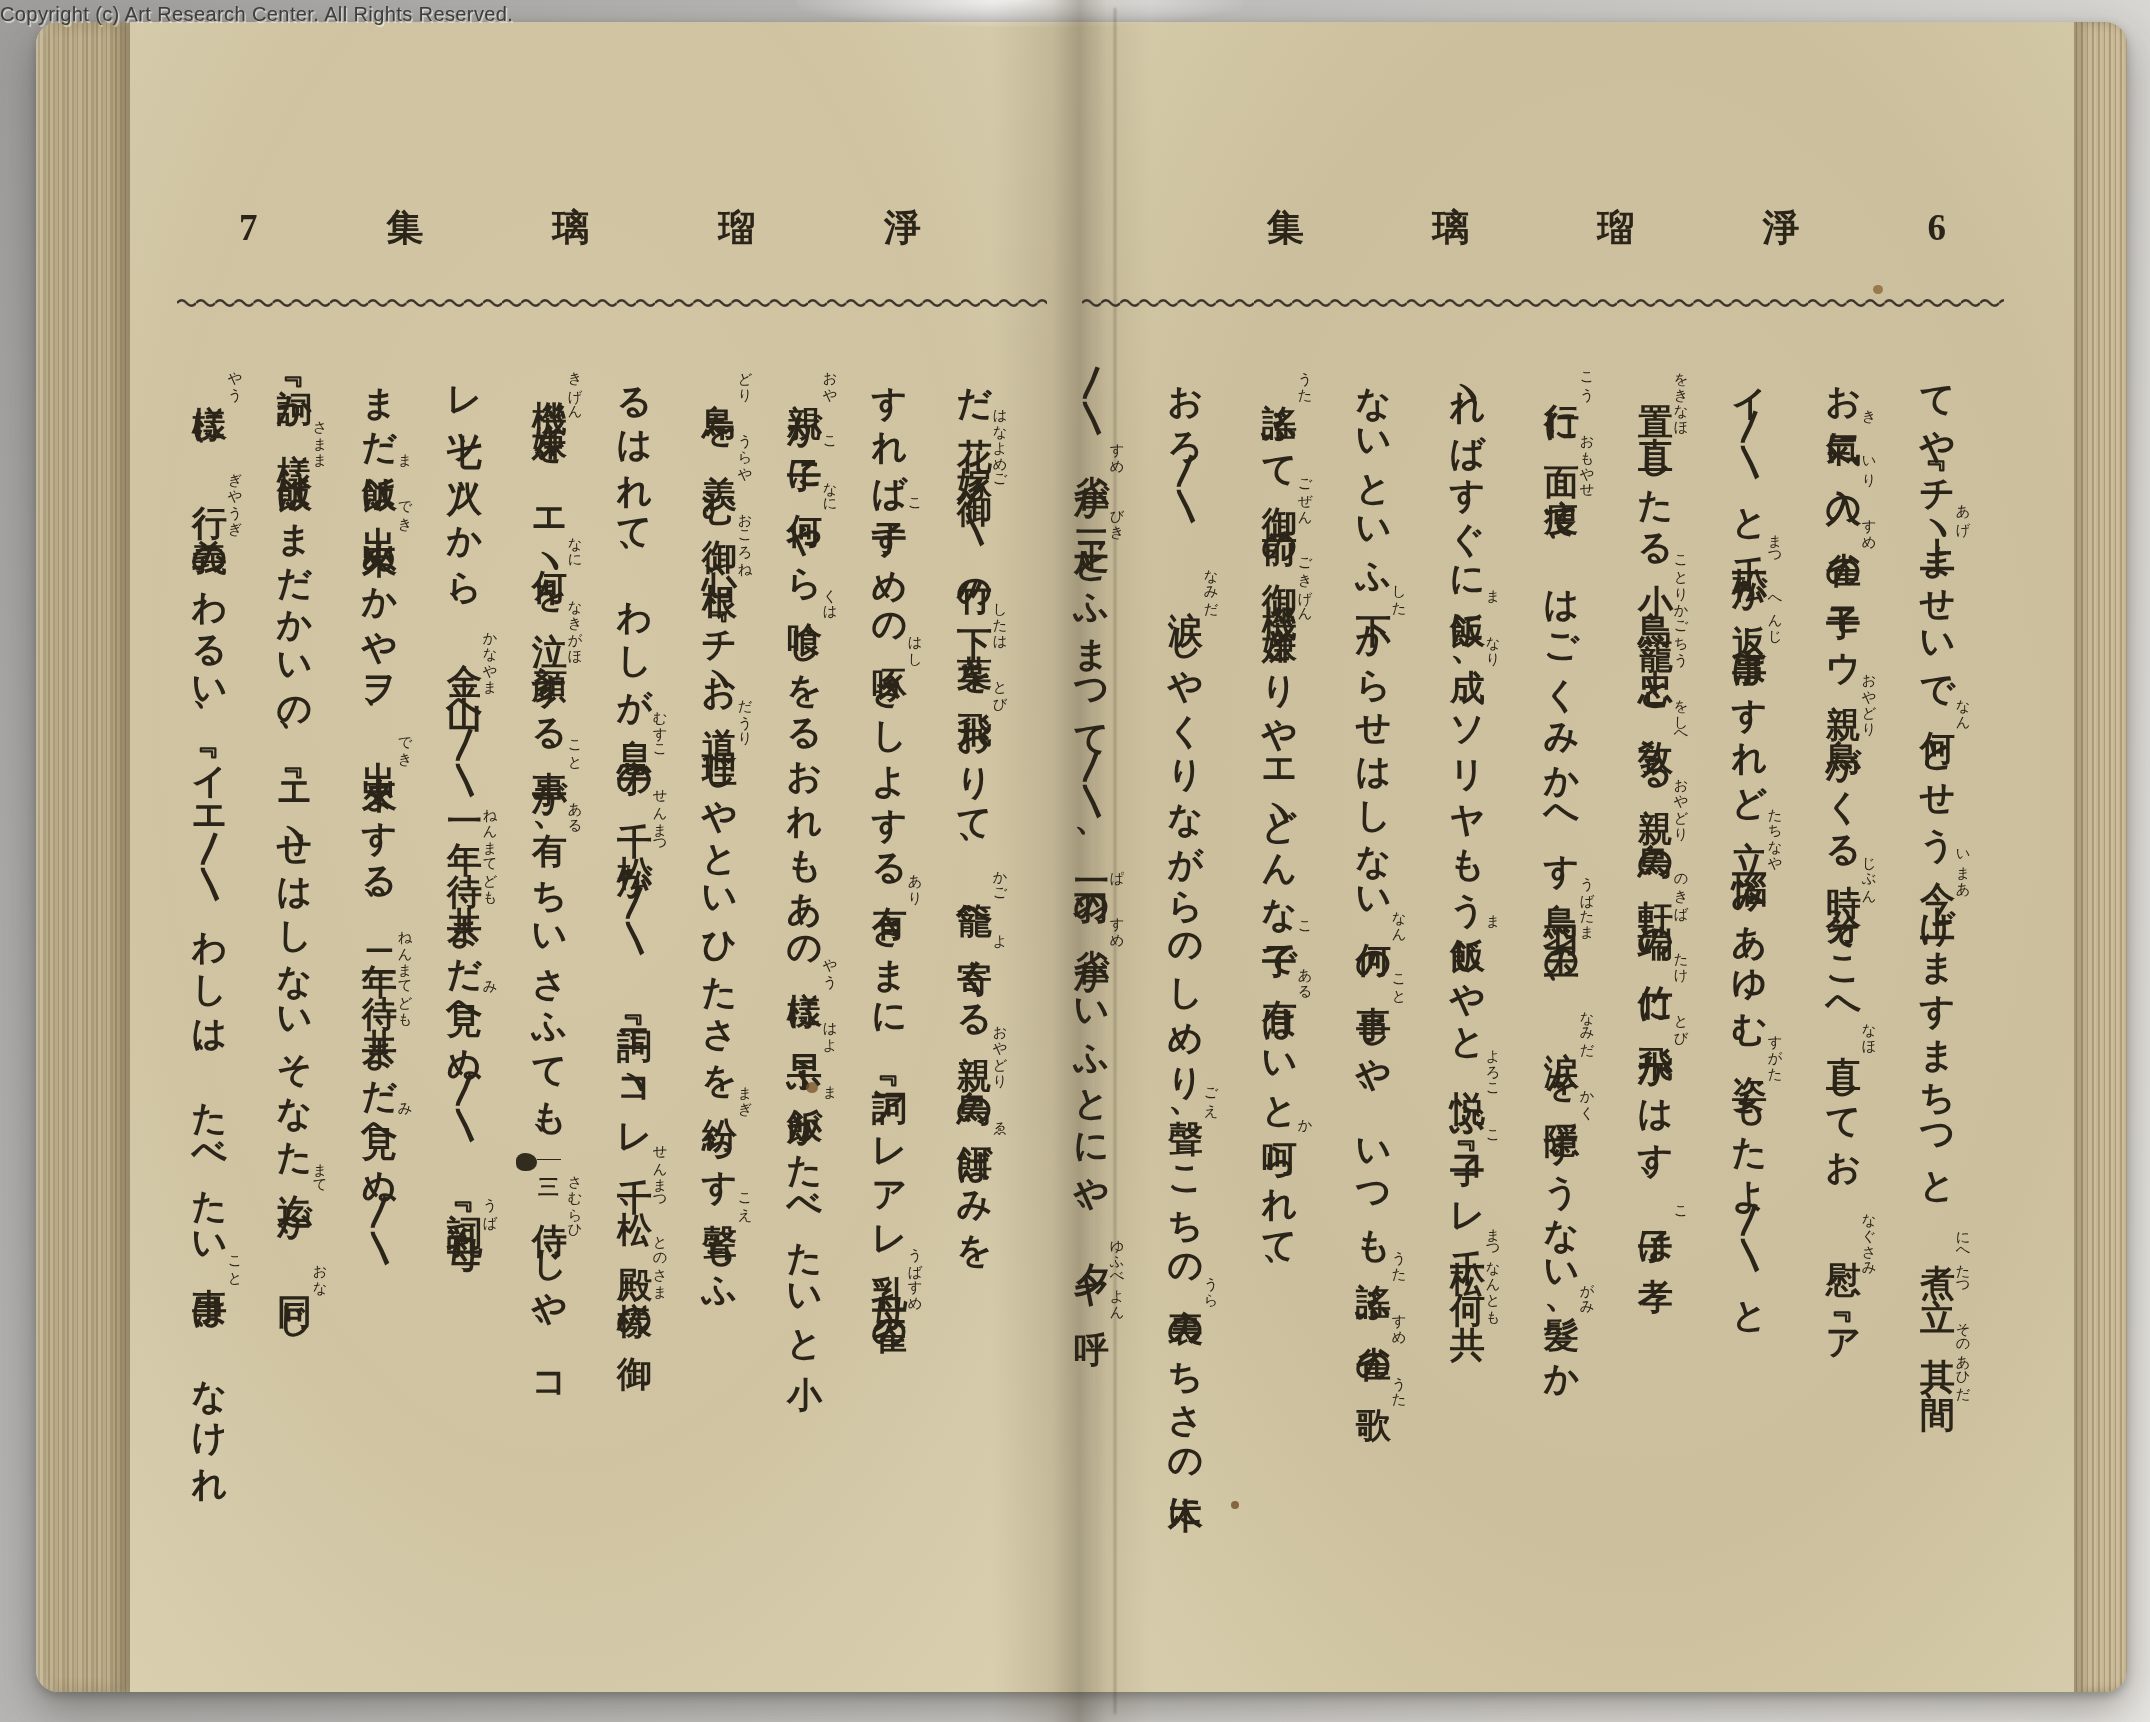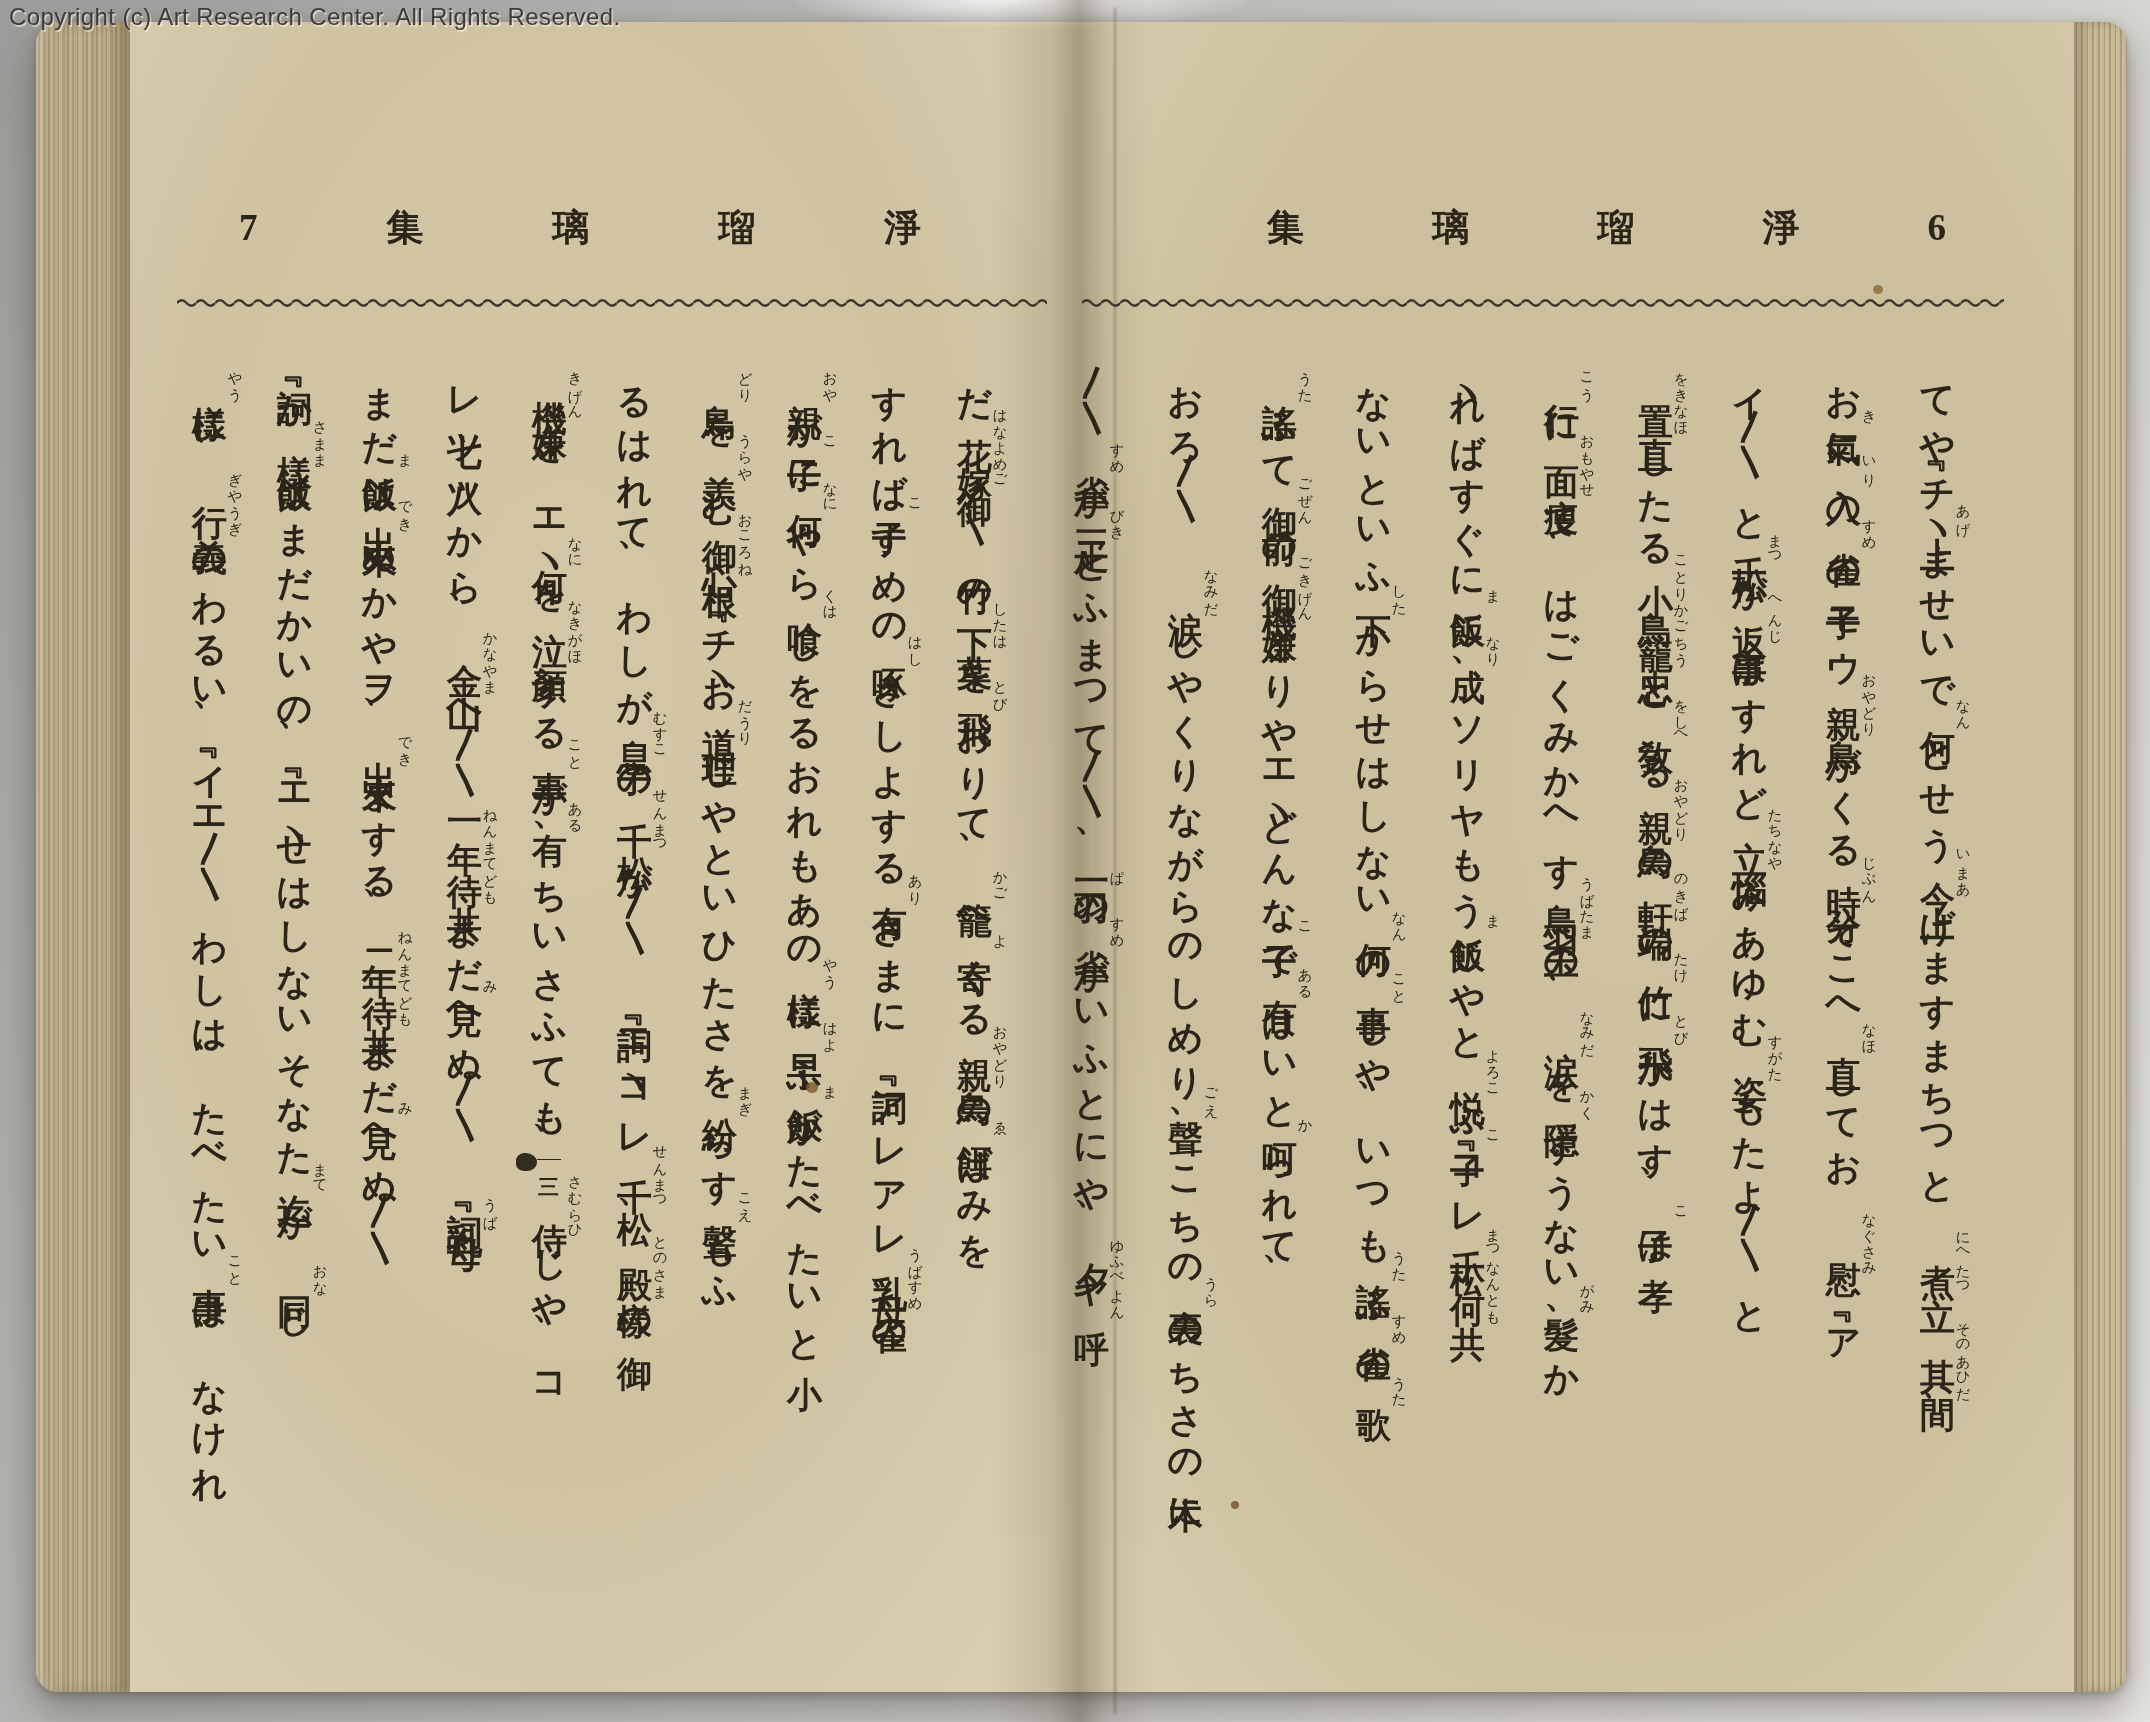--- a/index.html
+++ b/index.html
@@ -1,21 +1,21 @@
 <!DOCTYPE html>
 <html style="--ink: #2b2419;font-size:12.7px"><head>
 <meta charset="utf-8">
 <style>
   html,body{margin:0;padding:0;}
   .stage{position:relative;width:2151px;height:1722px;overflow:hidden;
     background:linear-gradient(115deg,#9e9d9b 0%,#b5b4b2 25%,#c9c8c5 55%,#dedcd8 80%,#e8e6e2 100%);
     font-family:"Liberation Serif","DejaVu Serif",serif;}
-  .copyright{position:absolute;left:9px;top:3.2px;z-index:30;
+  .copyright{position:absolute;left:0;top:3.2px;z-index:30;
     font-family:"Liberation Sans","DejaVu Sans",sans-serif;
-    font-size:24px;letter-spacing:0.4px;color:#3f3d3a;
+    font-size:20px;letter-spacing:0.4px;color:#3f3d3a;
     text-shadow:1.6px 1.6px 0.8px rgba(255,255,255,.55);}
   .book{position:absolute;left:36px;top:22px;width:2091px;height:1670px;
     border-radius:22px;background:#cfc3a2;
     box-shadow:0 17.5px 44px rgba(40,38,30,.38), 0 3.2px 8px rgba(40,38,30,.25);}
   .edge-left{position:absolute;left:0;top:0;bottom:0;width:94px;
     border-radius:22px 0 0 22px;
     background:repeating-linear-gradient(90deg,#b9aa89 0 2.4px,#a4946f 2.4px 4px,#c1b190 4px 7.2px,#ab9b77 7.2px 9.6px);
     box-shadow:inset -11px 0 14.3px rgba(70,58,32,.35), inset 4.8px 0 8px rgba(255,255,255,.25);}
   .edge-right{position:absolute;right:0;top:0;bottom:0;width:53px;
     border-radius:0 22px 22px 0;

